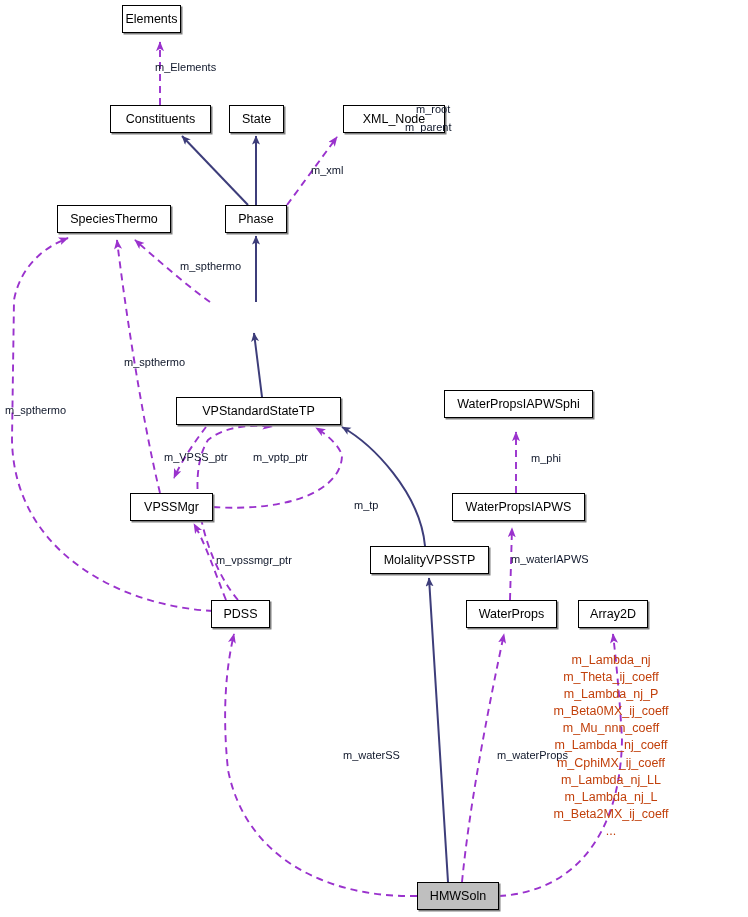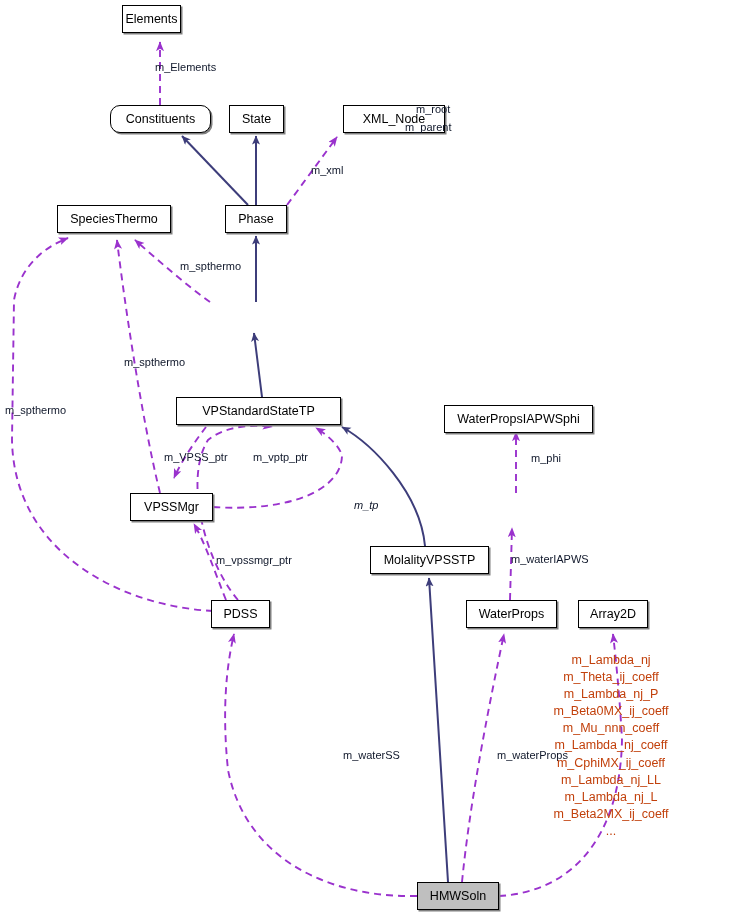--- a/index.html
+++ b/index.html
@@ -99,43 +99,46 @@
       <path d="M 510,600 L 512,528"></path>
       <path d="M 417,896 C 330,898 246,860 228,770 C 222,712 226,668 234,634"></path>
       <path d="M 462,882 C 470,800 490,700 504,634"></path>
       <path d="M 499,896 C 570,892 620,840 622,740 C 620,700 616,660 613,634"></path>
     </g>
   </svg>
 
   <div class="node" style="left:122px; top:5px; width:59px;">
     <span>Elements</span>
   </div>
-  <div class="node" style="left:110px; top:105px; width:101px;border-radius:10px;">
+  <div class="node" style="left:110px; top:105px; width:101px;">
     <span>Constituents</span>
   </div>
   <div class="node" style="left:229px; top:105px; width:55px;">
     <span>State</span>
   </div>
   <div class="node" style="left:302px; top:105px; width:102px;margin-left:41px;">
     <span>XML_Node</span>
   </div>
   <div class="node" style="left:57px; top:205px; width:114px;">
     <span>SpeciesThermo</span>
   </div>
   <div class="node" style="left:225px; top:205px; width:62px;">
     <span>Phase</span>
   </div>
   <div class="node" style="left:176px; top:397px; width:165px;">
     <span>VPStandardStateTP</span>
   </div>
-  <div class="node" style="left:444px; top:405px; width:149px;">
+  <div class="node" style="left:444px; top:390px; width:149px;">
     <span>WaterPropsIAPWSphi</span>
   </div>
   <div class="node" style="left:130px; top:493px; width:83px;">
     <span>VPSSMgr</span>
+  </div>
+  <div class="node" style="left:452px; top:493px; width:133px;">
+    <span>WaterPropsIAPWS</span>
   </div>
   <div class="node" style="left:370px; top:546px; width:119px;">
     <span>MolalityVPSSTP</span>
   </div>
   <div class="node" style="left:211px; top:600px; width:59px;">
     <span>PDSS</span>
   </div>
   <div class="node" style="left:466px; top:600px; width:91px;">
     <span>WaterProps</span>
   </div>
@@ -149,21 +152,21 @@
   <div class="edge-label" style="left:155px; top:60px;">m_Elements</div>
   <div class="edge-label" style="left:416px; top:102px;">m_root</div>
   <div class="edge-label" style="left:405px; top:120px;">m_parent</div>
   <div class="edge-label" style="left:311px; top:163px;">m_xml</div>
   <div class="edge-label" style="left:180px; top:259px;">m_spthermo</div>
   <div class="edge-label" style="left:124px; top:355px;">m_spthermo</div>
   <div class="edge-label" style="left:5px; top:403px;">m_spthermo</div>
   <div class="edge-label" style="left:164px; top:450px;">m_VPSS_ptr</div>
   <div class="edge-label" style="left:253px; top:450px;">m_vptp_ptr</div>
   <div class="edge-label" style="left:531px; top:451px;text-align:center;">m_phi</div>
-  <div class="edge-label" style="left:354px; top:498px;font-style:italic;">m_tp</div>
+  <div class="edge-label" style="left:354px; top:498px;">m_tp</div>
   <div class="edge-label" style="left:511px; top:552px;text-align:right;">m_waterIAPWS</div>
   <div class="edge-label" style="left:216px; top:553px;">m_vpssmgr_ptr</div>
   <div class="edge-label" style="left:343px; top:748px;">m_waterSS</div>
   <div class="edge-label" style="left:497px; top:748px;">m_waterProps</div>
 
   <div class="member-list" id="member-list" style="left: 553.438px; top: 652px;">
       <div>m_Lambda_nj</div>
       <div>m_Theta_ij_coeff</div>
       <div>m_Lambda_nj_P</div>
       <div>m_Beta0MX_ij_coeff</div>

